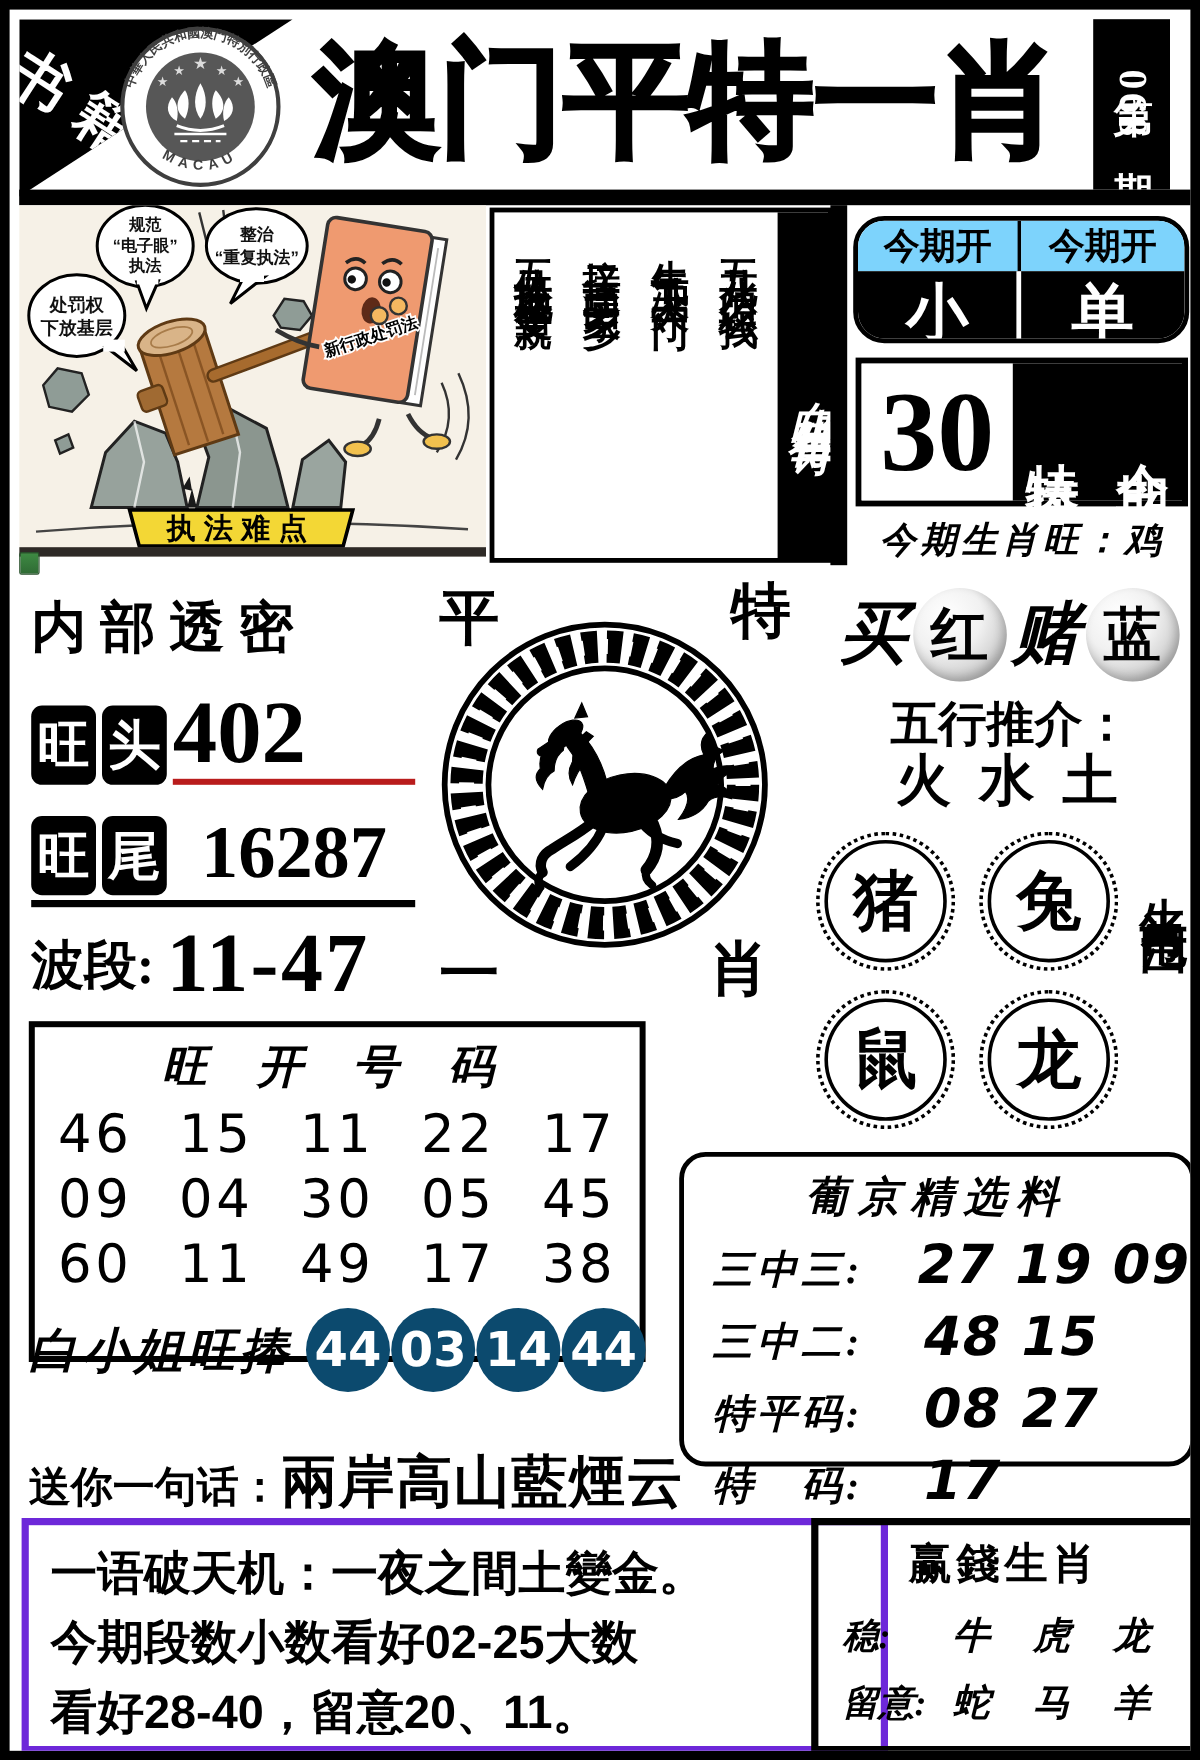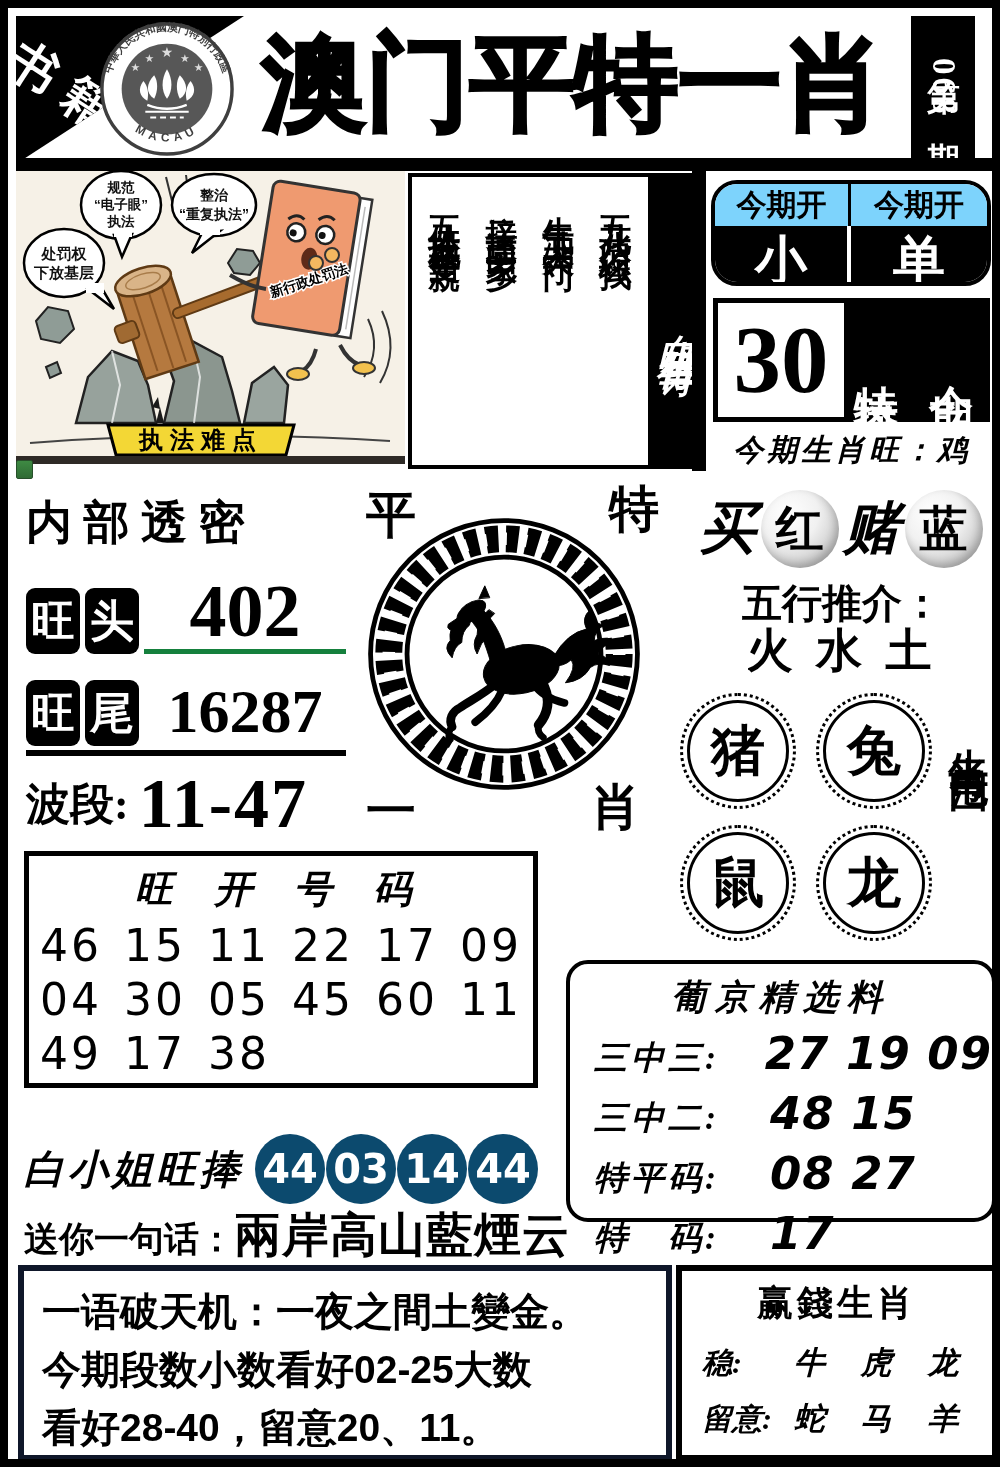--- a/index.html
+++ b/index.html
@@ -47,21 +47,21 @@
   .tagcol{writing-mode:vertical-rl;text-orientation:upright;font:900 44px "Liberation Sans",sans-serif;letter-spacing:10px;}
   .zline{left:698px;top:420px;width:292px;height:44px;display:flex;align-items:center;justify-content:center;
          font:900 30px "Liberation Serif",serif;font-style:italic;letter-spacing:4px;white-space:nowrap;}
 
   
   .secret-h{left:18px;top:484px;width:322px;font:900 46px "Liberation Serif",serif;white-space:nowrap;}
   .srow{display:flex;align-items:flex-end;}
   .sq{width:54px;height:66px;background:#000;color:#fff;border-radius:9px;margin-right:5px;
       display:flex;align-items:center;justify-content:center;font:900 44px "Liberation Sans",sans-serif;}
   .srow1{left:18px;top:562px;width:320px;height:84px;}
-  .sval1{flex:1;text-align:center;font:900 74px "Liberation Serif",serif;line-height:76px;border-bottom:5px solid #15803d;}
+  .sval1{flex:1;font:900 74px "Liberation Serif",serif;line-height:76px;border-bottom:5px solid #b91c1c;}
   .srow2{left:18px;top:652px;width:320px;height:96px;border-bottom:6px solid #000;box-sizing:border-box;padding-bottom:4px;}
   .sval2{flex:1;text-align:center;font:900 62px "Liberation Serif",serif;line-height:70px;}
   .bandrow{left:18px;top:756px;width:460px;display:flex;align-items:center;}
   .bandlabel{font:900 44px "Liberation Serif",serif;}
   .bandval{font:900 70px "Liberation Serif",serif;margin-left:10px;letter-spacing:2px;}
 
   
   .medallion{left:352px;top:502px;width:288px;height:288px;}
   .mcorner{font:900 50px "Liberation Serif",serif;}
 
@@ -76,43 +76,43 @@
   .fiveval{left:678px;top:612px;width:312px;text-align:center;font:900 46px "Liberation Serif",serif;letter-spacing:6px;white-space:nowrap;}
   .zgrid{left:668px;top:680px;width:260px;height:258px;display:grid;grid-template-rows:1fr 1fr;grid-template-columns:1fr 1fr;
          gap:6px 12px;justify-items:center;align-items:center;}
   .zod{width:116px;height:116px;border:3px dotted #000;border-radius:50%;box-sizing:border-box;padding:4px;}
   .zod-in{width:100%;height:100%;border:3px solid #000;border-radius:50%;box-sizing:border-box;
           display:flex;align-items:center;justify-content:center;font:900 54px "Liberation Serif",serif;}
   .range{left:934px;top:708px;height:210px;writing-mode:vertical-rl;text-orientation:upright;
          font:900 40px "Liberation Sans",sans-serif;letter-spacing:9px;}
 
   
-  .ltable{left:16px;top:843px;width:514px;height:237px;border:5px solid #000;box-sizing:border-box;}
+  .ltable{left:16px;top:843px;width:514px;height:284px;border:5px solid #000;box-sizing:border-box;}
   .ltitle{text-align:center;margin-top:8px;font:900 38px "Liberation Serif",serif;font-style:italic;letter-spacing:16px;white-space:nowrap;}
-  .lgrid{display:grid;grid-template-columns:repeat(6,1fr);margin-top:4px;}
+  .lgrid{display:grid;grid-template-columns:repeat(5,1fr);margin-top:4px;}
   .lcell{text-align:center;font:400 44px "DejaVu Sans",sans-serif;line-height:54px;letter-spacing:3px;}
 
   
   .pujing{left:558px;top:952px;width:430px;height:262px;border:4px solid #000;border-radius:22px;box-sizing:border-box;}
   .ptitle{text-align:center;margin-top:10px;font:900 35px "Liberation Serif",serif;font-style:italic;letter-spacing:9px;white-space:nowrap;}
   .prow{display:flex;align-items:baseline;margin:6px 0 0 24px;}
   .plabel{width:176px;font:900 33px "Liberation Serif",serif;font-style:italic;letter-spacing:4px;white-space:nowrap;}
   .pval{font:italic 900 45px "DejaVu Sans",sans-serif;letter-spacing:1px;white-space:nowrap;}
 
   
-  .wprow{left:16px;top:1120px;width:520px;height:82px;display:flex;align-items:center;}
+  .wprow{left:16px;top:1076px;width:520px;height:82px;display:flex;align-items:center;}
   .wplabel{font:900 40px "Liberation Serif",serif;font-style:italic;letter-spacing:4px;margin-right:10px;white-space:nowrap;}
   .bball{width:70px;height:70px;border-radius:50%;background:#0c4a6e;color:#fff;margin-left:1px;flex:0 0 auto;
          display:flex;align-items:center;justify-content:center;font:900 40px "DejaVu Sans",sans-serif;}
   .msgrow{left:16px;top:1176px;width:530px;display:flex;align-items:baseline;white-space:nowrap;margin-top:20px;}
   .msglabel{font:700 35px "Liberation Sans",sans-serif;}
   .msgtext{font:900 47px "Liberation Serif",serif;letter-spacing:1px;}
 
   
-  .botleft{left:10px;top:1257px;width:654px;height:196px;border:6px solid #0f172a;box-sizing:border-box;
+  .botleft{left:10px;top:1257px;width:722px;height:196px;border:6px solid #6d28d9;box-sizing:border-box;
            padding:12px 18px 0 18px;}
   .botline{font:700 39px "Liberation Sans",sans-serif;line-height:58px;white-space:nowrap;}
   .botright{left:668px;top:1257px;width:322px;height:196px;border:6px solid #000;box-sizing:border-box;padding-top:8px;}
   .wintitle{text-align:center;font:900 36px "Liberation Serif",serif;letter-spacing:4px;}
   .winrow{display:flex;align-items:baseline;margin:14px 0 0 20px;}
   .winlabel{font:900 30px "Liberation Serif",serif;font-style:italic;width:92px;white-space:nowrap;}
   .winval{font:900 31px "Liberation Serif",serif;font-style:italic;letter-spacing:14px;white-space:nowrap;}
 </style>
 </head>
 <body>

